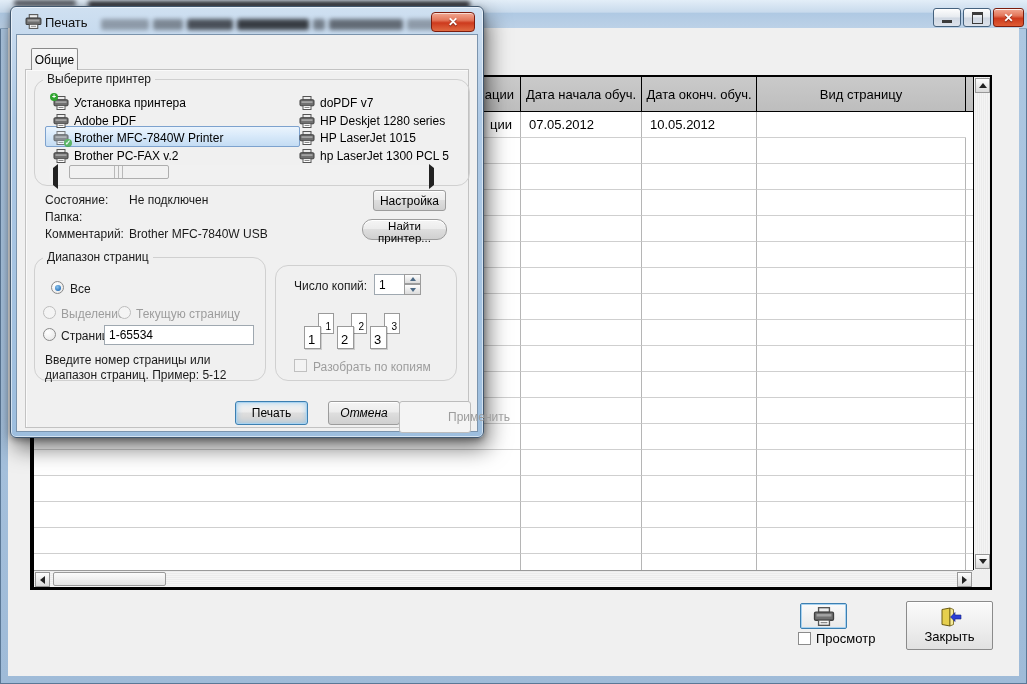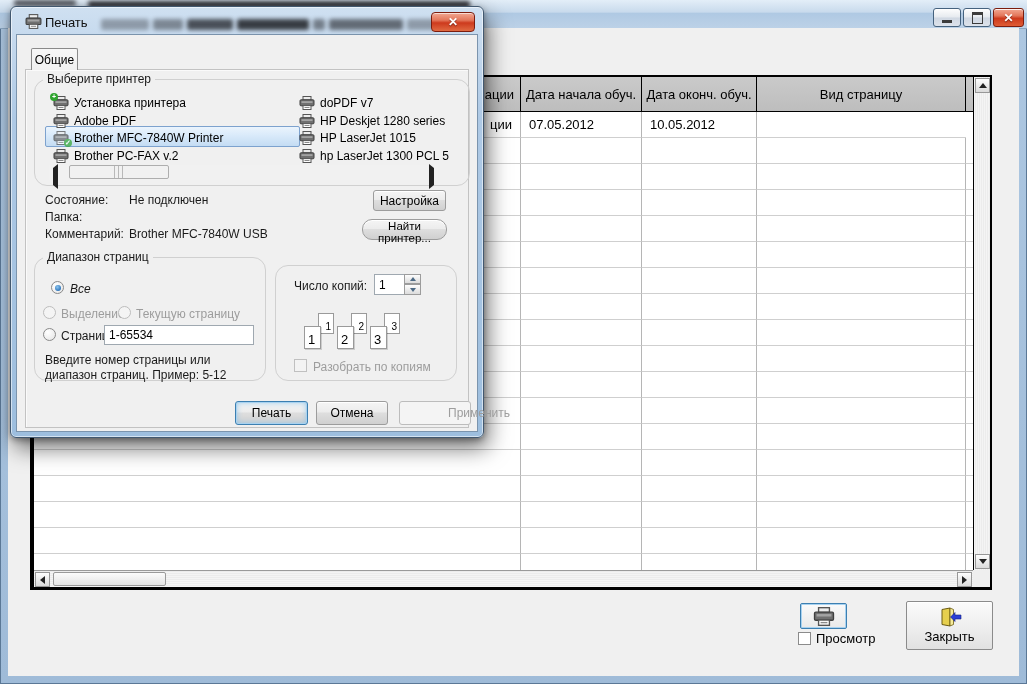--- a/index.html
+++ b/index.html
@@ -436,21 +436,21 @@
   <span class="lab" style="left:34px;top:203px;">Папка:</span>
   <span class="lab" style="left:34px;top:220px;">Комментарий:</span>
   <span class="lab" style="left:118px;top:220px;">Brother MFC-7840W USB</span>
   <button class="btn" style="left:362px;top:183px;width:73px;height:21px;">Настройка</button>
   <button class="btn" style="left:351px;top:212px;width:85px;height:21px;font-size:11.5px;border-radius:10px;">Найти принтер...</button>
 
   <div class="group g2">
     <legend>Диапазон страниц</legend>
   </div>
   <span class="radio sel" style="left:40px;top:274px;"></span>
-  <span class="lab" style="left:59px;top:275px;font-style:italic;">Все</span>
+  <span class="lab" style="left:59px;top:275px;">Все</span>
   <span class="radio rdis" style="left:32px;top:299px;"></span>
   <span class="lab dis" style="left:50px;top:300px;">Выделение</span>
   <span class="radio rdis" style="left:107px;top:299px;"></span>
   <span class="lab dis" style="left:125px;top:300px;">Текущую страницу</span>
   <span class="radio" style="left:32px;top:321px;"></span>
   <span class="lab" style="left:50px;top:322px;">Страницы:</span>
   <input class="textbox" style="left: 93px; top: 318px; width: 150px; height: 20px;" value="1-65534">
   <div class="hint">Введите номер страницы или диапазон страниц.  Пример: 5-12</div>
 
   <div class="group g3"></div>
@@ -473,15 +473,15 @@
     <span class="page pg-front">2</span>
   </div>
   <div class="stack" style="left:359px;top:306px;">
     <span class="page pg-back">3</span>
     <span class="page pg-front">3</span>
   </div>
   <span class="checkbox" style="position:absolute;left:283px;top:352px;background:#f3f3f3;border-color:#c0c0c0;"></span>
   <span class="lab dis" style="left:302px;top:353px;">Разобрать по копиям</span>
 
   <button class="btn default" style="left:224px;top:394px;width:73px;height:24px;">Печать</button>
-  <button class="btn" style="left:305px;top:394px;width:72px;height:24px;">Отмена</button>
-  <button class="btn disabled" style="left:388px;top:394px;width:72px;height:24px;padding-left:48px;">Применить</button>
+  <button class="btn" style="left:317px;top:394px;width:72px;height:24px;font-style:italic;">Отмена</button>
+  <button class="btn disabled" style="left:388px;top:394px;width:72px;height:32px;padding-left:48px;">Применить</button>
 </div>
 
 </body></html>

